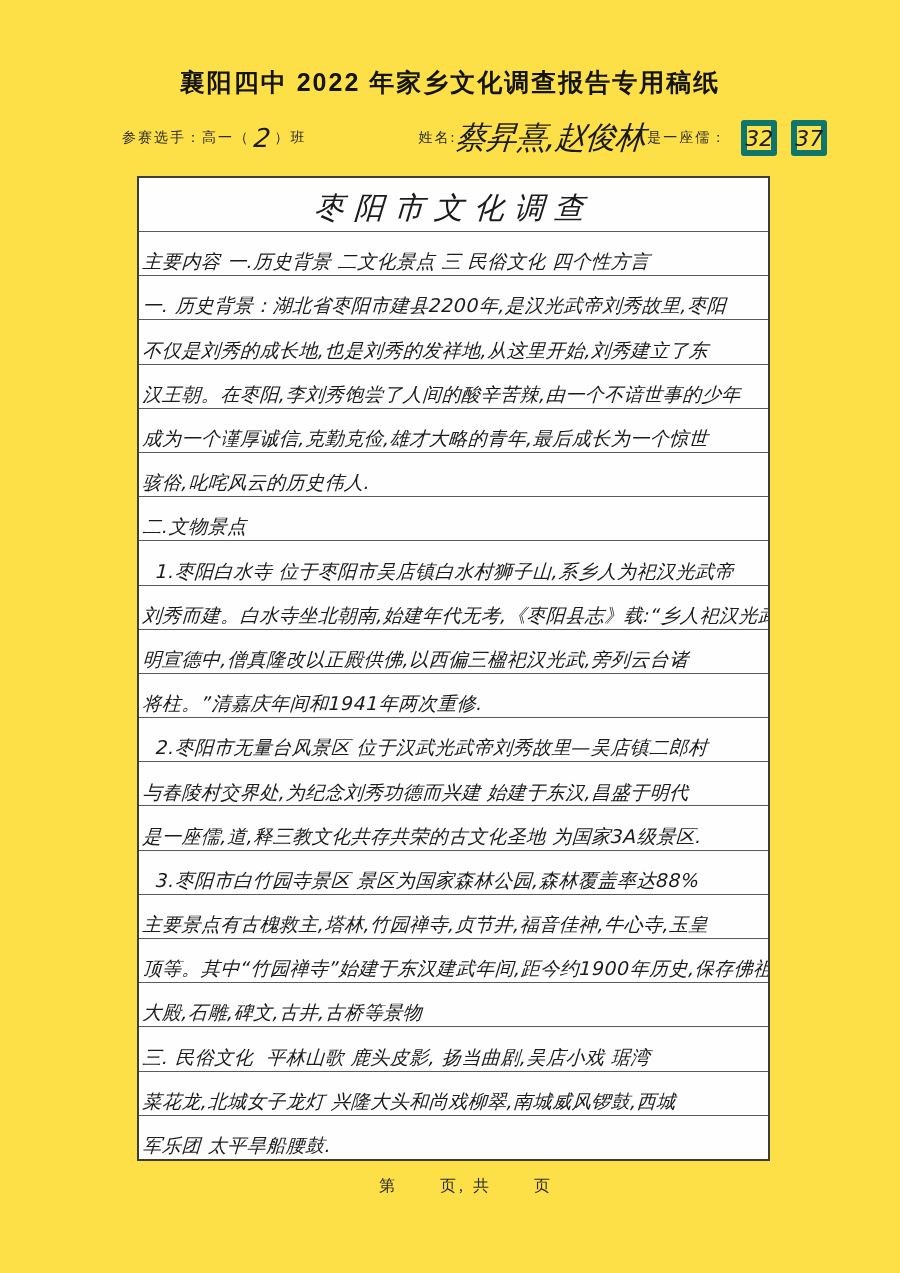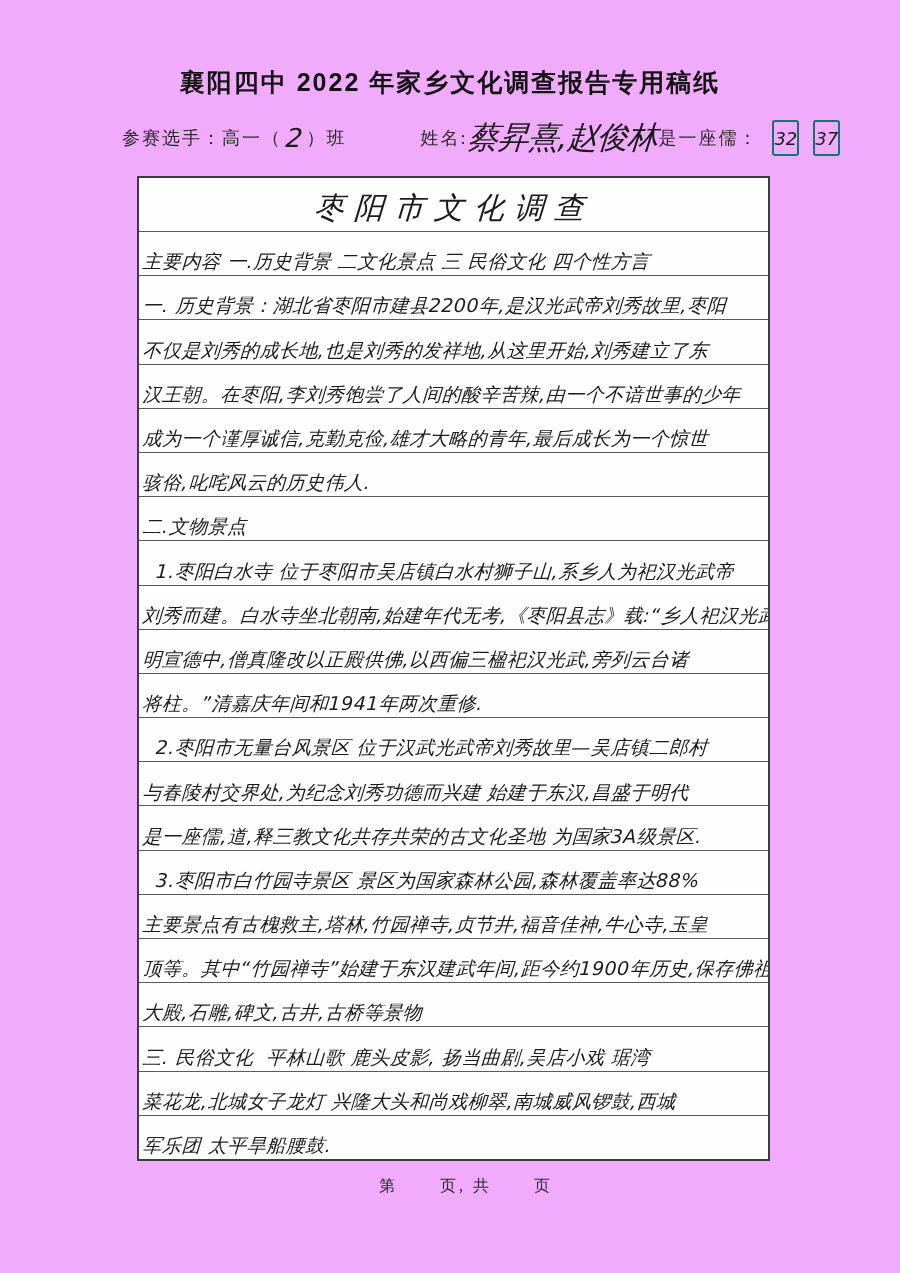--- a/index.html
+++ b/index.html
@@ -2,21 +2,21 @@
 <html><head>
 <meta charset="utf-8">
 <style>
   * { box-sizing: border-box; margin: 0; padding: 0; }
   html, body { background: #e9e9e9; }
   .page {
     position: relative;
     width: 900px;
     height: 1273px;
     margin: 0 auto;
-    background: #f0abfc;
+    background: #fde047;
     font-family: "Liberation Sans", sans-serif;
     color: #1c1c1c;
     overflow: hidden;
   }
   
   .header-title {
     position: absolute;
     top: 66px;
     left: 0;
     width: 100%;
@@ -33,39 +33,39 @@
     top: 112px;
     left: 122px;
     width: 690px;
     height: 52px;
     display: flex;
     align-items: center;
     white-space: nowrap;
   }
   .print {
     font-family: "Liberation Serif", serif;
-    font-size: 18px;
+    font-size: 14px;
     color: #2a2a2a;
     letter-spacing: 2px;
   }
   .hand {
     font-family: "DejaVu Sans", sans-serif;
     font-style: italic;
     color: #1b1b1b;
   }
   .meta .class-number { font-size: 26px; margin: 0 4px; transform: skewX(-6deg); }
-  .meta .name-label { margin-left: 74px; }
+  .meta .name-label { margin-left: 112px; }
   .meta .name-value { font-size: 31px; letter-spacing: -1px; margin-right: 2px; transform: skewX(-4deg); }
   .numbox {
     width: 36px; height: 36px;
-    border: 2px solid #0f766e;
+    border: 6px solid #0f766e;
     border-radius: 3px;
     margin-left: 14px;
     display: flex; align-items: center; justify-content: center;
-    font-size: 18px;
+    font-size: 22px;
   }
   
   .sheet {
     position: absolute;
     left: 137px;
     top: 176px;
     width: 633px;
     height: 985px;
     border: 2px solid #3c3c3c;
     display: flex;

